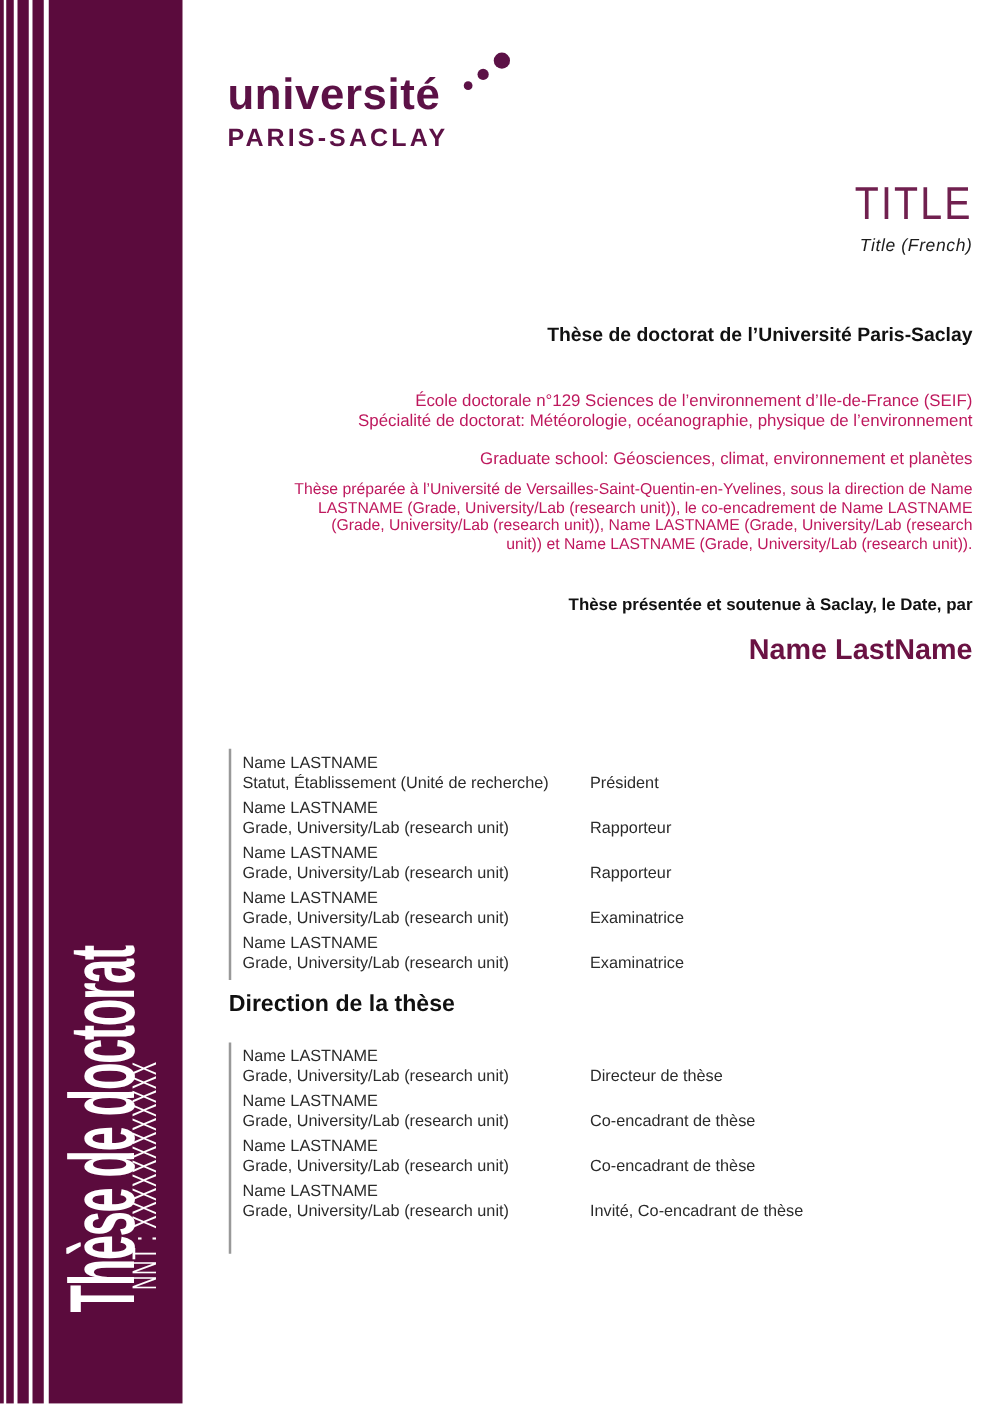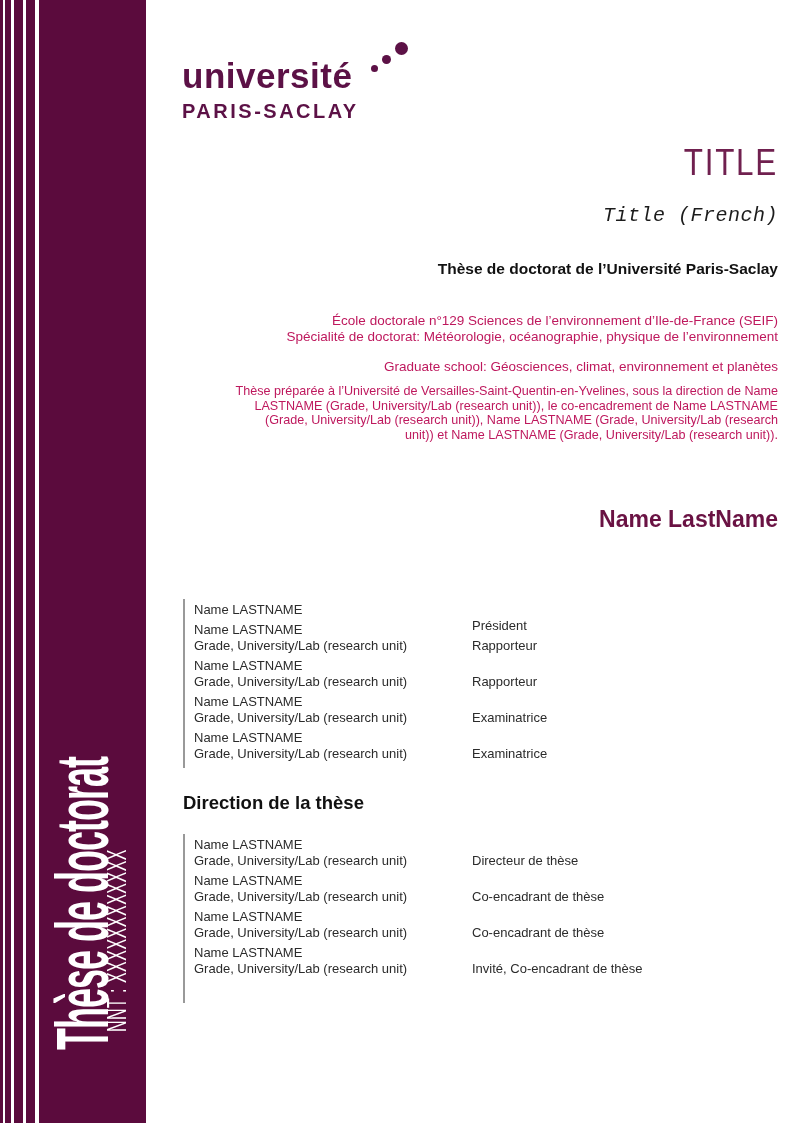--- a/index.html
+++ b/index.html
@@ -39,21 +39,21 @@
   .dot { position:absolute; background:#5c1146; border-radius:50%; }
   .dot-small { left:189px; top:9px;  width:7px;  height:7px; }
   .dot-med   { left:200px; top:-1px; width:9px;  height:9px; }
   .dot-large { left:213px; top:-14px; width:13px; height:13px; }
   
   .r { position:absolute; left:160px; right:16px; text-align:right; color:#be185d; }
   .title {
     top:142px; font-size:37px; font-weight:400; color:#70204f; letter-spacing:2px;
     transform:scaleX(0.85); transform-origin:100% 50%;
   }
-  .title-fr { top:204px; font-size:20px; font-style:italic; color:#1c1c1c; letter-spacing:0.5px;font-family:Liberation Mono, monospace; }
+  .title-fr { top:188px; font-size:14px; font-style:italic; color:#1c1c1c; letter-spacing:0.5px; }
   .thesis-line { top:260px; font-size:15.5px; font-weight:bold; color:#111; }
   .school { top:313px; font-size:13.5px; line-height:15.5px; }
   .grad { top:359px; font-size:13.5px; }
   .prepared { top:384px; left:233px; font-size:12.6px; line-height:14.7px; }
   .defense { top:476px; font-size:13.5px; font-weight:bold; color:#111; }
   .author { top:506px; font-size:23px; font-weight:bold; color:#6a1243; }
   
   .section-heading {
     position:absolute; left:183px; font-size:18.5px; font-weight:bold; color:#111;
   }
@@ -98,25 +98,27 @@
   <div class="r title-fr">Title (French)</div>
   <div class="r thesis-line">Thèse de doctorat de l’Université Paris-Saclay</div>
 
   <div class="r school">
     <div>École doctorale n°129 Sciences de l’environnement d’Ile-de-France (SEIF)</div>
     <div>Spécialité de doctorat: Météorologie, océanographie, physique de l’environnement</div>
   </div>
   <div class="r grad">Graduate school: Géosciences, climat, environnement et planètes</div>
 
   <div class="r prepared">Thèse préparée à l’Université de Versailles-Saint-Quentin-en-Yvelines, sous la direction de Name LASTNAME (Grade, University/Lab (research unit)), le co-encadrement de Name LASTNAME (Grade, University/Lab (research unit)), Name LASTNAME (Grade, University/Lab (research unit)) et Name LASTNAME (Grade, University/Lab (research unit)).</div>
+  <div class="r defense">Thèse présentée et soutenue à Saclay, le Date, par</div>
   <div class="r author">Name LastName</div>
 
   <div class="member-list jury-list">
     <div class="member">
       <div class="m-name">Name LASTNAME</div>
+      <div class="m-affil">Statut, Établissement (Unité de recherche)</div>
       <div class="m-role">Président</div>
     </div>
     <div class="member">
       <div class="m-name">Name LASTNAME</div>
       <div class="m-affil">Grade, University/Lab (research unit)</div>
       <div class="m-role">Rapporteur</div>
     </div>
     <div class="member">
       <div class="m-name">Name LASTNAME</div>
       <div class="m-affil">Grade, University/Lab (research unit)</div>

